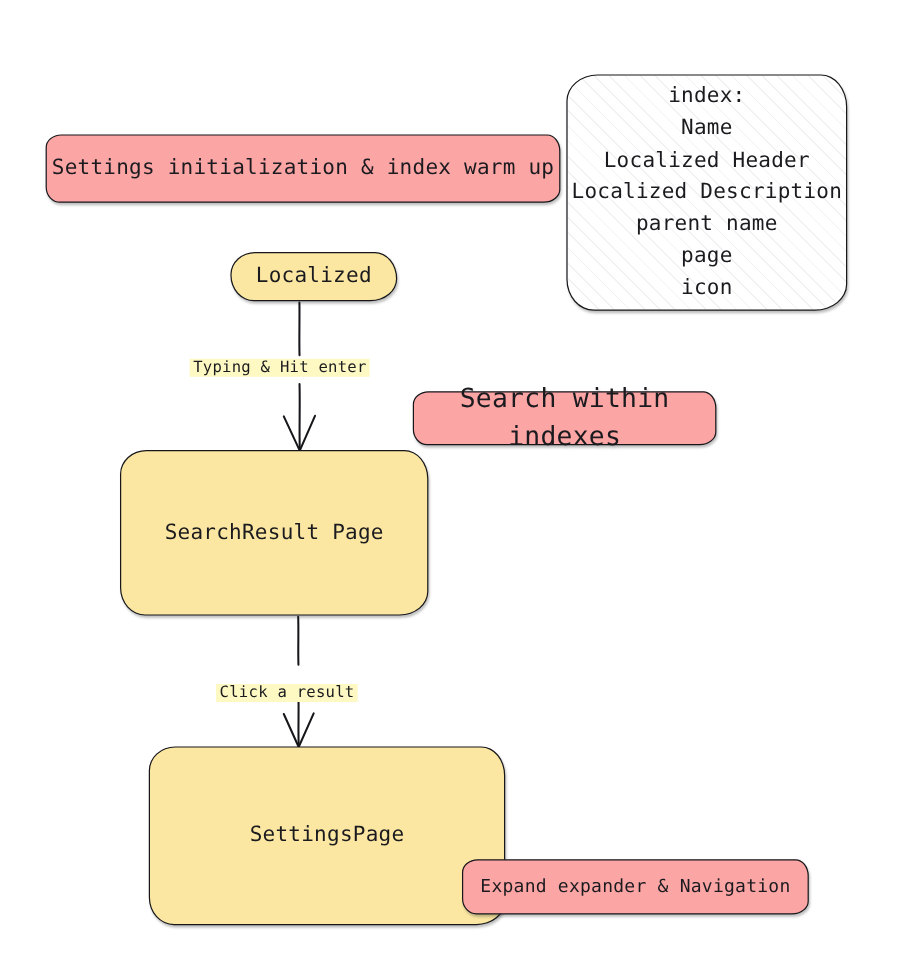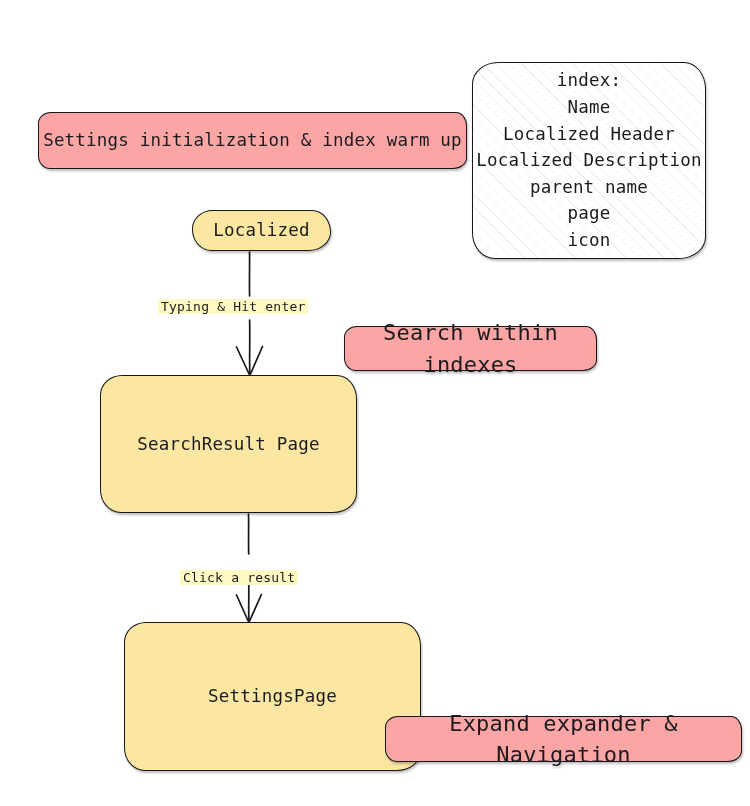--- a/index.html
+++ b/index.html
@@ -47,21 +47,21 @@
     justify-content:center;
   }
 
   
   #node-init{left:38px;top:112px;width:429px;height:57px;font-size:17.5px;}
   #node-index{left:472px;top:62px;width:234px;height:197px;font-size:17.5px;}
   #node-searchbox{left:192px;top:210px;width:139px;height:41px;font-size:17.5px;}
   #node-searchindexes{left:303px;top:326px;width:253px;height:45px;font-size:22px;margin-left:41px;}
   #node-searchresult{left:100px;top:375px;width:257px;height:138px;font-size:17.5px;}
   #node-settingspage{left:112px;top:622px;width:297px;height:149px;font-size:17.5px;margin-left:12px;}
-  #node-expand{left:385px;top:716px;width:357px;height:46px;font-size:22px;}
+  #node-expand{left:385px;top:716px;width:289px;height:46px;font-size:15px;}
 
   .note-lines{white-space:pre;line-height:1.52;font-size:17.5px;}
 
   
   .edge{position:absolute;left:0;top:0;width:750px;height:806px;pointer-events:none;}
 
   .edge-label{
     position:absolute;
     font-size:13px;
     color:#1b1b1f;

